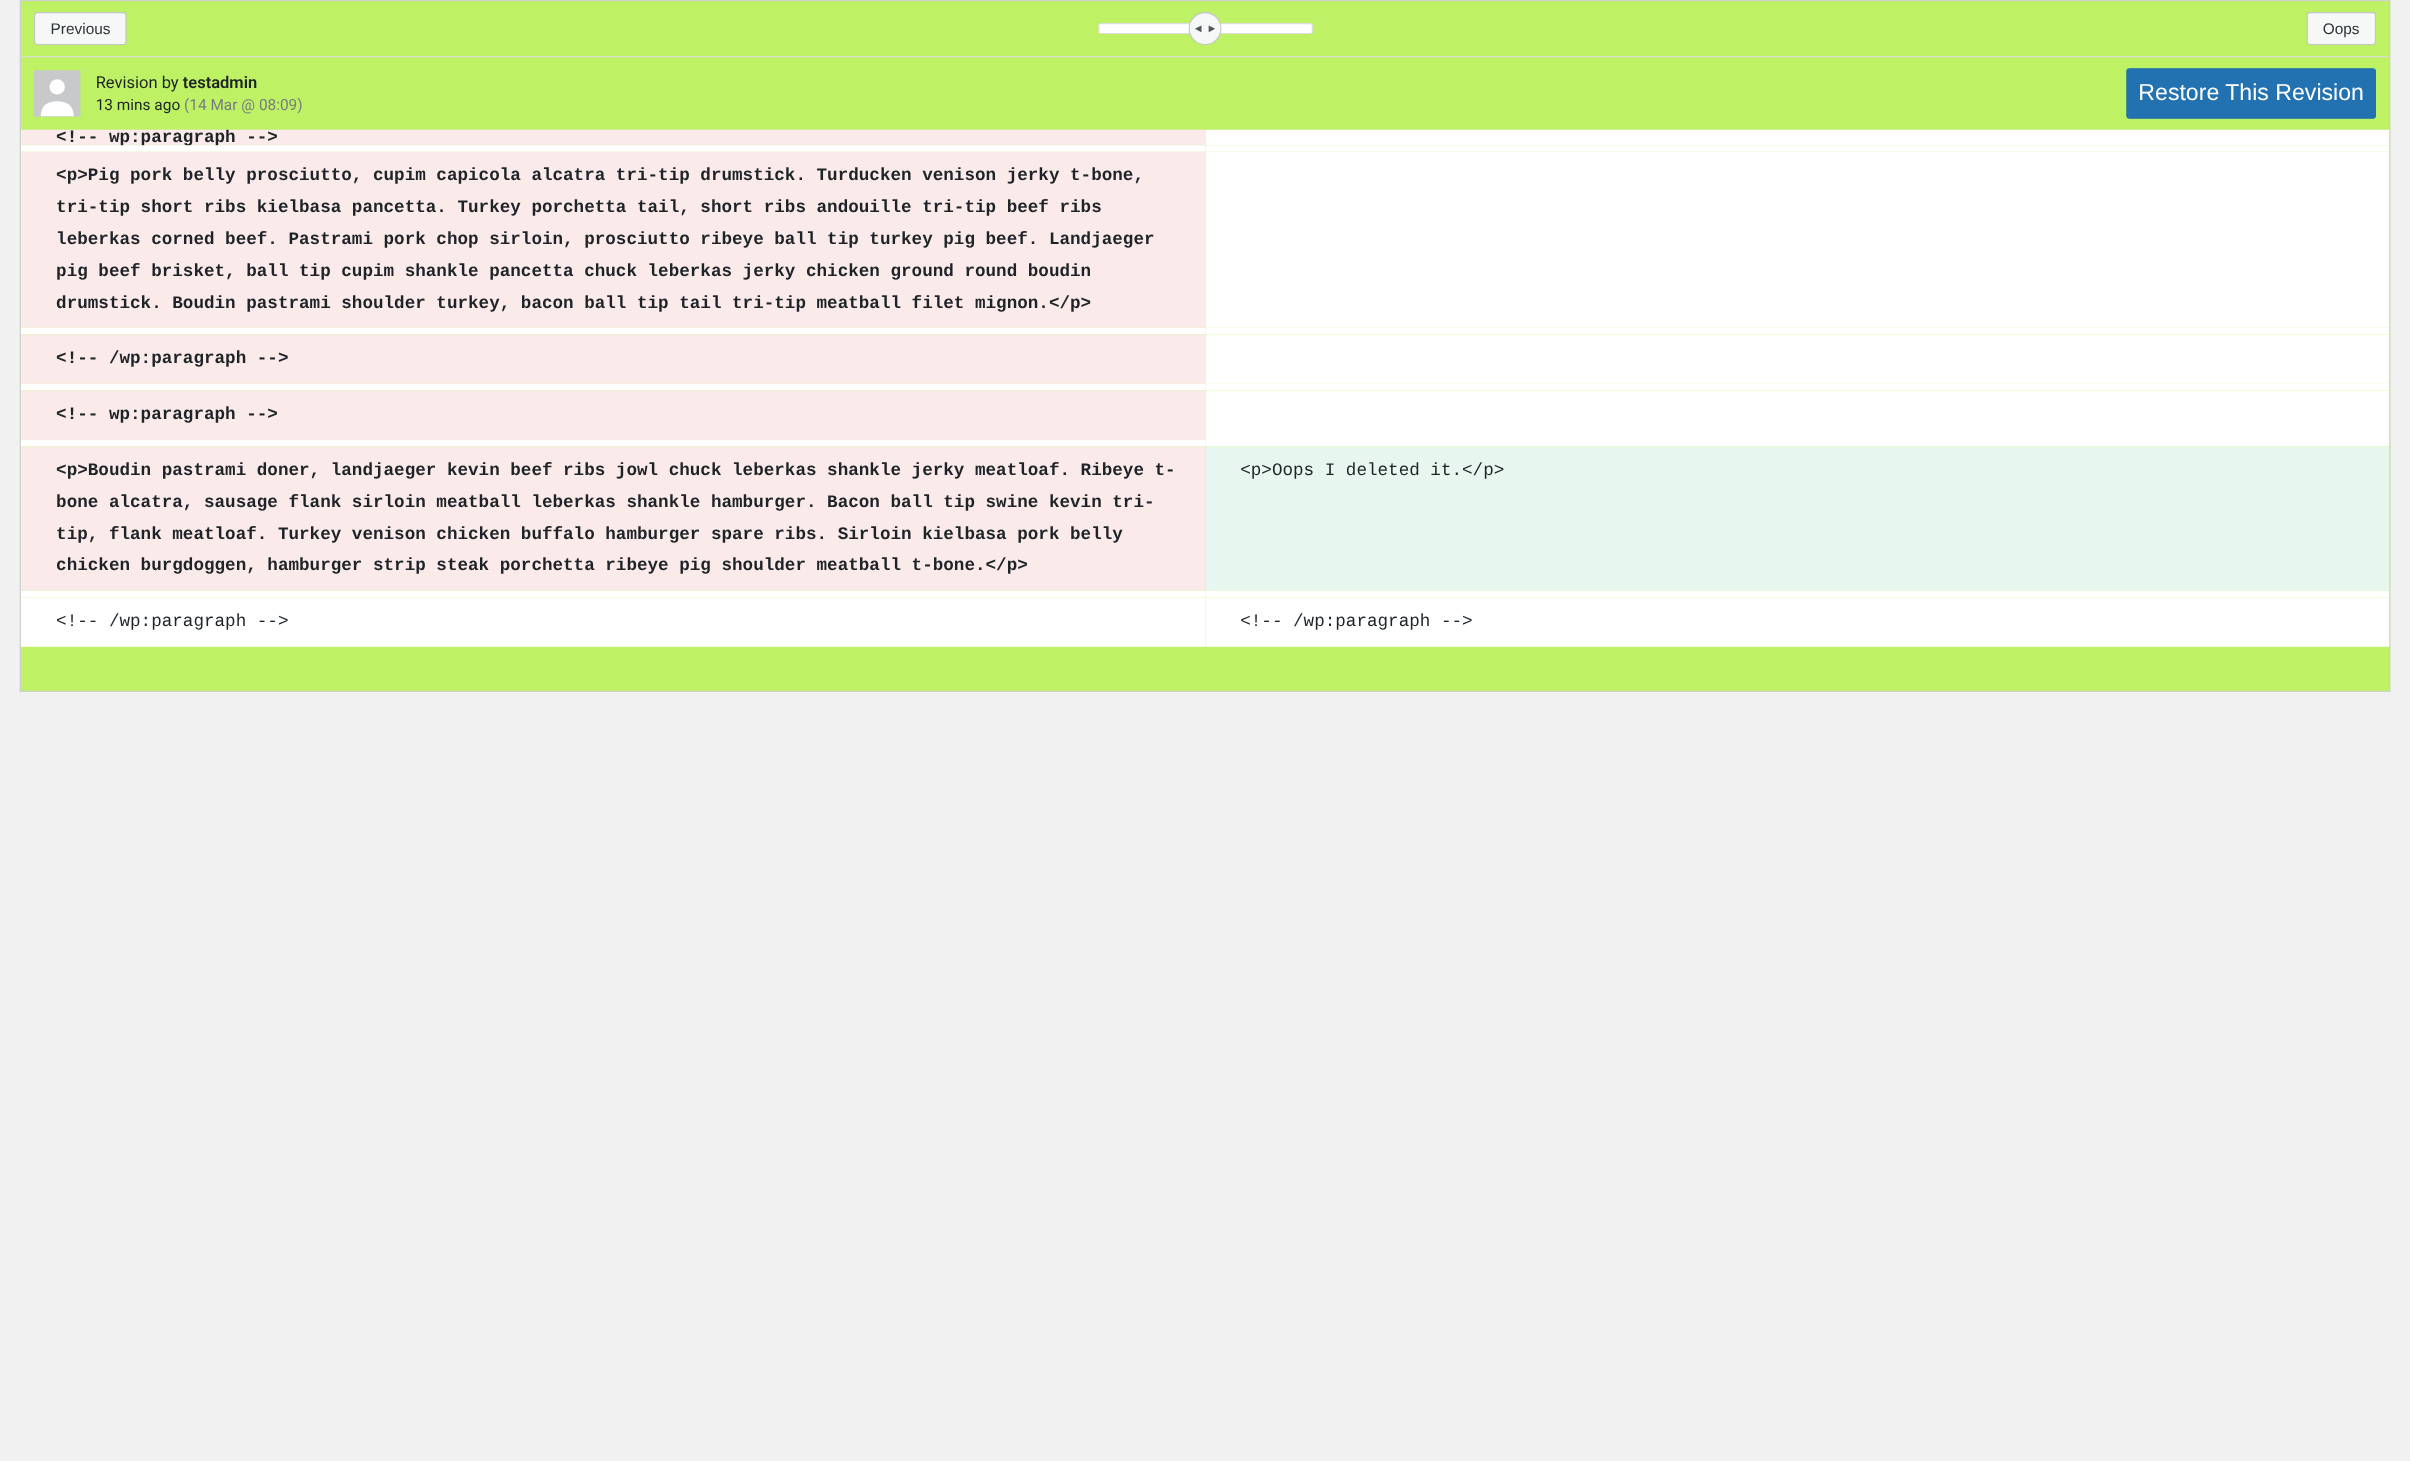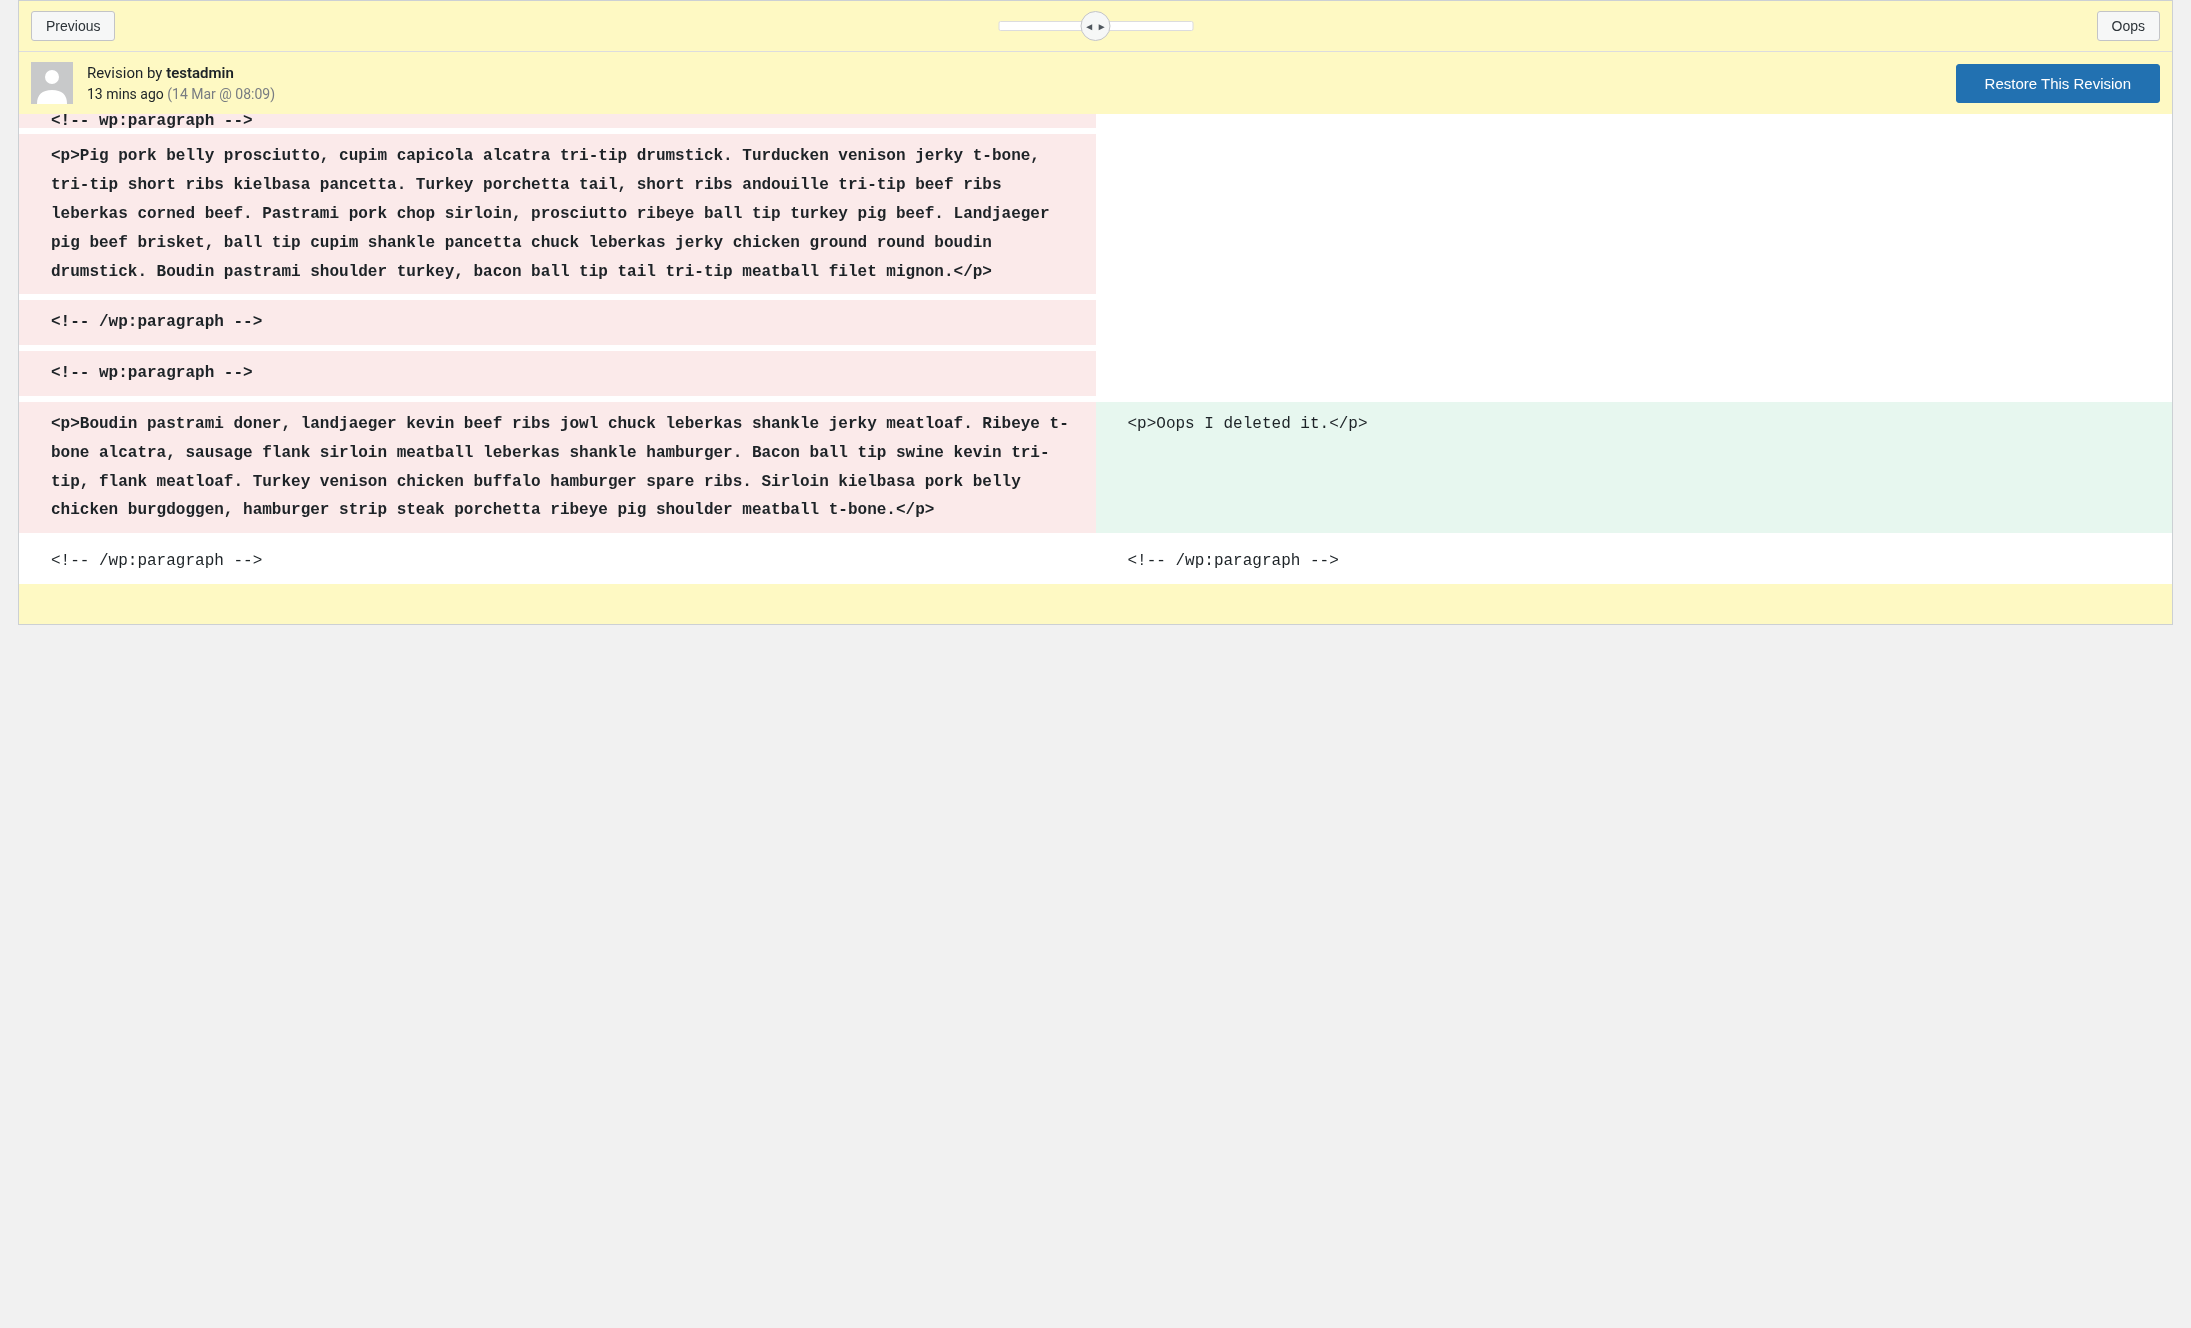--- a/index.html
+++ b/index.html
@@ -9,21 +9,21 @@
 }
 
 body {
   font-family: -apple-system, BlinkMacSystemFont, "Segoe UI", Roboto, Arial, sans-serif;
   background: #f1f1f1;
   color: #1d2327;
   font-size: 14px;
 }
 
 .main-container {
-  background: #fef9c3;
+  background: #bef264;
   margin: 0 18px;
   border: 1px solid #ccd0d4;
 }
 
 .top-bar {
   display: flex;
   align-items: center;
   justify-content: space-between;
   padding: 10px 12px;
   border-bottom: 1px solid #dcdcde;
@@ -125,22 +125,22 @@
 }
 
 .revision-time .datetime {
   color: #787c82;
 }
 
 .restore-button {
   background: #2271b1;
   border: 1px solid #2271b1;
   color: #fff;
-  padding: 10px 28px;
-  font-size: 15px;
+  padding: 10px 10px;
+  font-size: 21px;
   border-radius: 3px;
   cursor: pointer;
 }
 
 .diff-container {
   padding: 0;
   margin-top: -1px;
 }
 
 .diff-table {

